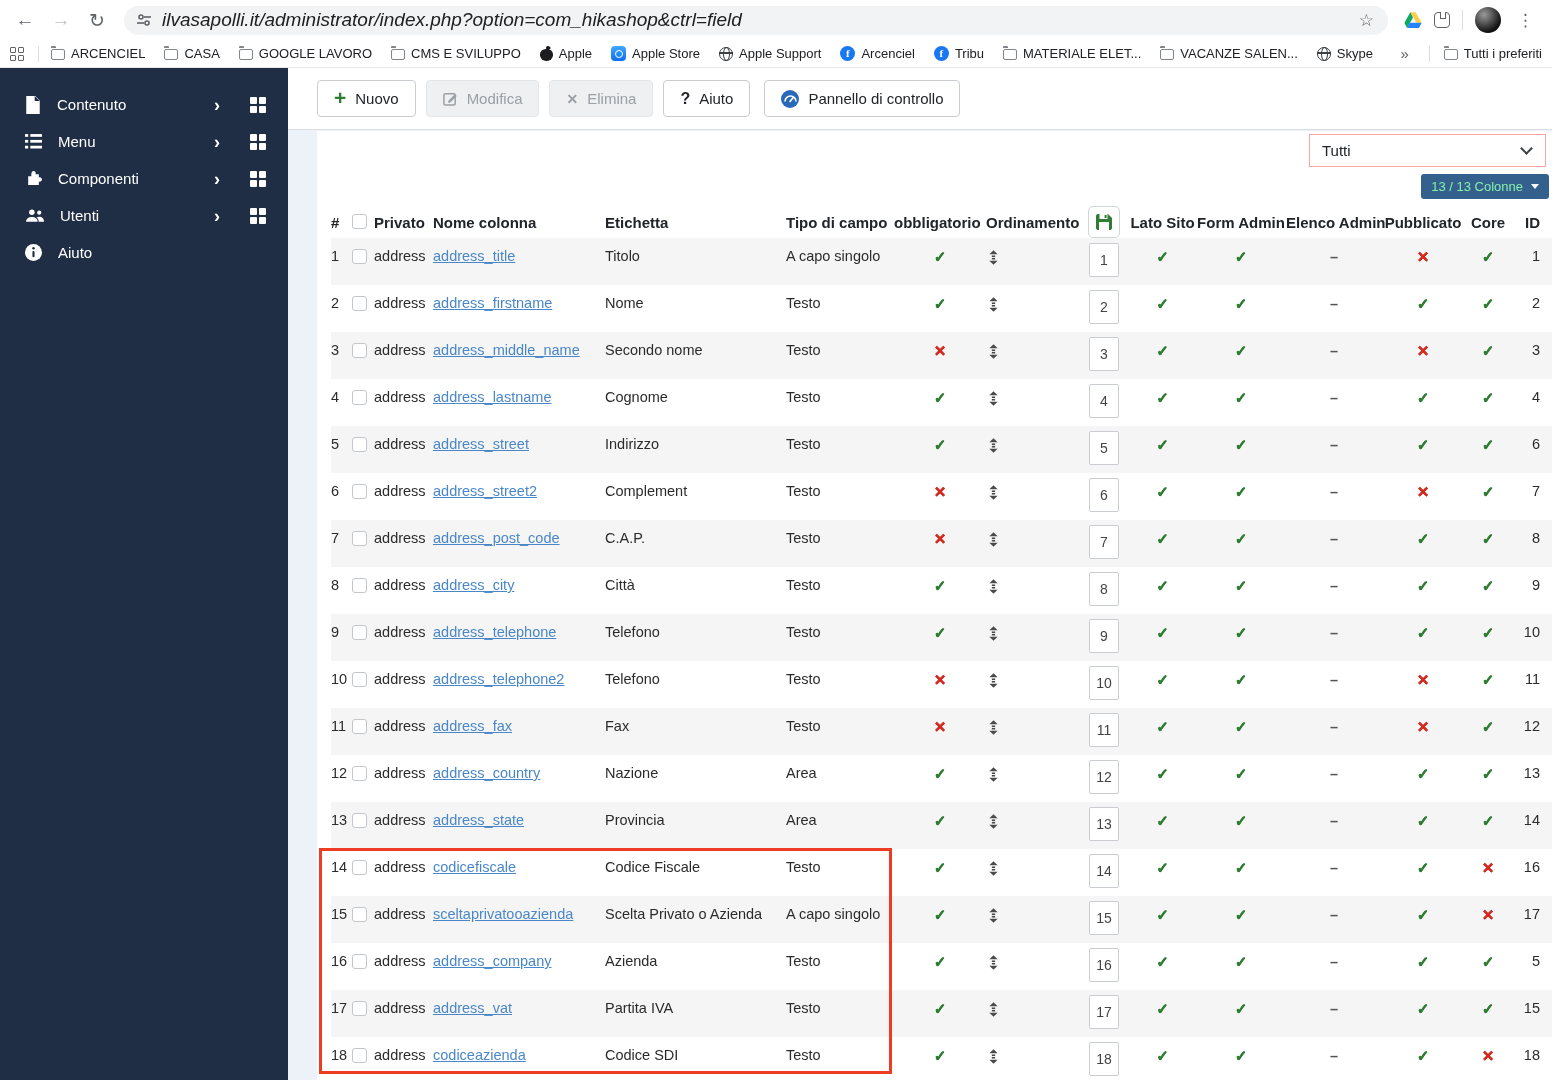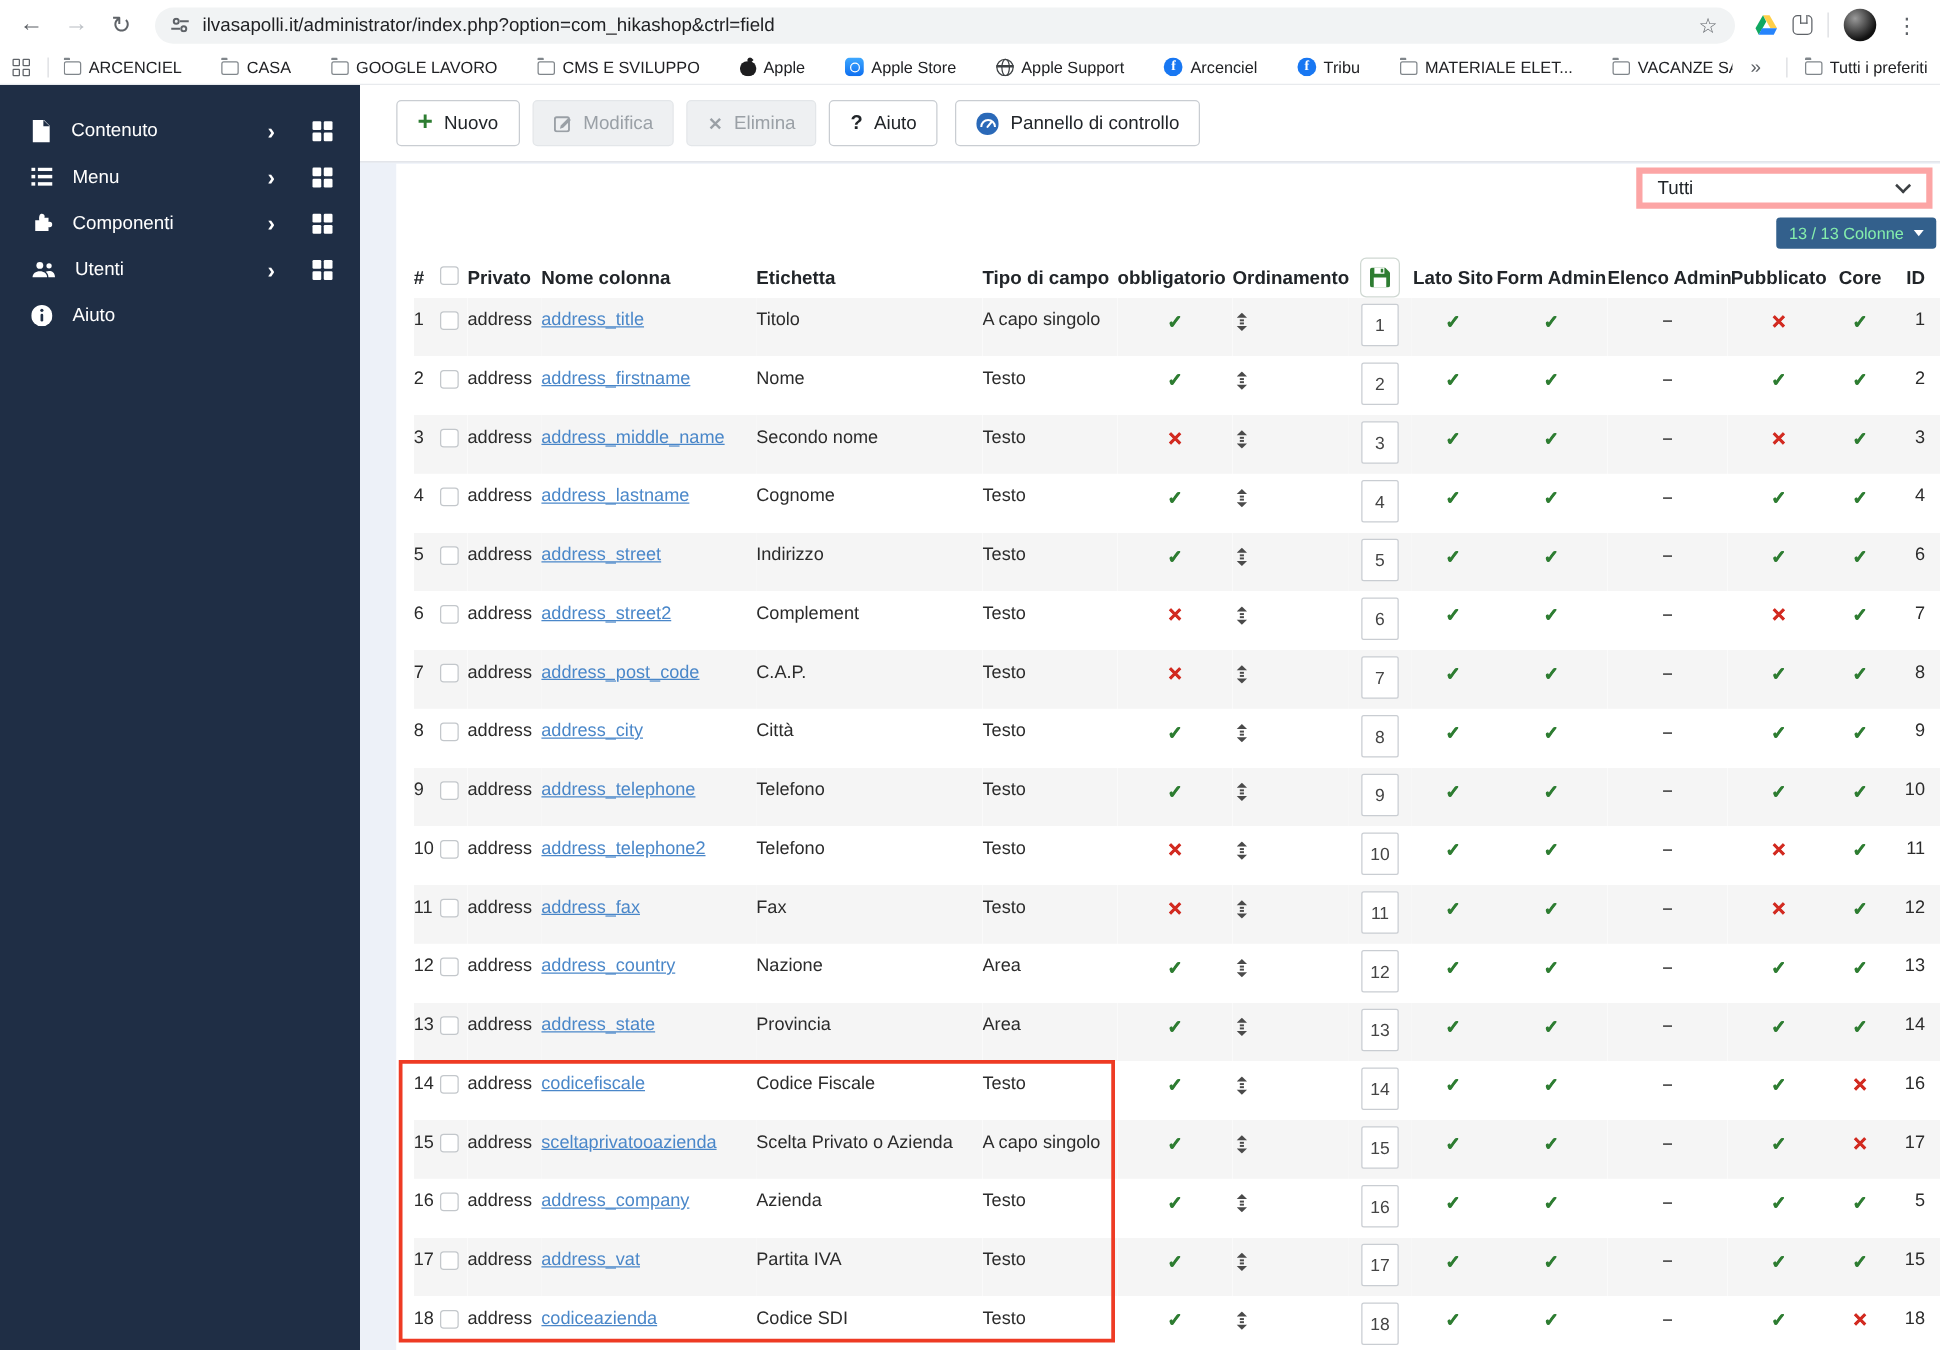--- a/index.html
+++ b/index.html
@@ -8,35 +8,35 @@
 
   
   .chrome { background:#fff; }
   .chrome-top { height:40px; display:flex; align-items:center; padding:0 10px; gap:6px; }
   .nav-btn { width:30px; height:30px; display:flex; align-items:center; justify-content:center;
     font-size:19px; color:#5f6368; border-radius:50%; }
   .nav-btn.disabled { color:#bdc1c6; }
   .url-pill { flex:1; height:29px; background:#f1f3f4; border-radius:15px; display:flex;
     align-items:center; padding:0 12px; gap:10px; margin:0 6px; }
   .tune-ic { width:16px; height:12px; flex:0 0 auto; }
-  .url-text { font-size:15px; color:#202124; flex:1; white-space:nowrap; overflow:hidden; }
+  .url-text { font-size:19px; color:#202124; flex:1; white-space:nowrap; overflow:hidden;font-style:italic; }
   .star-ic { font-size:17px; color:#5f6368; padding-right:2px; }
   .chrome-right { display:flex; align-items:center; gap:12px; padding:0 4px; }
   .ext-ic { width:16px; height:16px; border:1.8px solid #5f6368; border-radius:4px; position:relative; }
   .ext-ic::after { content:""; position:absolute; right:3px; top:-1px; width:4px; height:6px; background:#fff; border:1.8px solid #5f6368; border-top:none; }
   .chrome-sep { width:1px; height:20px; background:#dadce0; }
   .avatar { width:26px; height:26px; border-radius:50%; background:radial-gradient(circle at 35% 30%, #9a9a9a, #111 70%); }
   .kebab { font-size:17px; color:#5f6368; letter-spacing:0; padding:0 4px; }
 
   .bookmarks { height:28px; display:flex; align-items:center; padding:0 10px; gap:8px;
     border-bottom:1px solid #e8eaed; }
   .apps-grid { display:grid; grid-template-columns:6px 6px; grid-template-rows:6px 6px; gap:2px; margin-right:2px; }
   .apps-grid span { border:1.6px solid #5f6368; border-radius:1px; }
   .bm-sep { width:1px; height:16px; background:#dadce0; margin:0 4px; }
-  .bm-list { display:flex; align-items:flex-start; gap:32px; flex:1; overflow:hidden; }
+  .bm-list { display:flex; align-items:flex-start; gap:19px; flex:1; overflow:hidden; }
   .bm-item { display:flex; align-items:center; gap:6px; font-size:13px; color:#202124; white-space:nowrap; }
   .bm-right { display:flex; align-items:center; gap:10px; }
   .bm-chevrons { font-size:15px; color:#5f6368; padding:0 6px; }
 
   .ic { display:inline-block; position:relative; flex:0 0 auto; }
   .ic-folder { width:14px; height:11px; border:1.5px solid #80868b; border-radius:2px; margin-top:1px; }
   .ic-folder::before { content:""; position:absolute; top:-4px; left:-1px; width:5px; height:2.5px; background:#80868b; border-radius:1px 1px 0 0; }
   .ic-facebook { width:15px; height:15px; border-radius:50%; background:#1877f2; }
   .ic-facebook::after { content:"f"; position:absolute; left:0; right:0; top:0.5px; text-align:center; color:#fff; font-weight:bold; font-size:11px; font-family:"Liberation Serif",serif; }
   .ic-apple { width:13px; height:15px; }
@@ -61,21 +61,21 @@
   .main { flex:1; background:#edf1f8; position:relative; }
   .toolbar { height:62px; background:#fff; border-bottom:1px solid #dadde3; display:flex; align-items:center; gap:10px; padding-left:29px; }
   .tb-btn { height:37px; background:#fff; border:1px solid #c9cdd2; border-radius:4px; display:flex; align-items:center; gap:9px; padding:0 16px; font-size:15px; color:#212529; }
   .tb-btn.disabled { background:#eef0f2; border-color:#e3e6e9; color:#9aa0a6; }
   .tb-plus { color:#2e7d32; font-size:21px; font-weight:bold; line-height:1; margin-top:-2px; }
   .tb-q { font-weight:bold; font-size:16px; }
   .tb-x { color:#9aa0a6; font-weight:bold; font-size:14px; }
 
   .card { position:absolute; left:29px; top:63px; width:1235px; bottom:0; background:#fff; }
   .filter-row { position:relative; height:75px; }
-  .select { position:absolute; right:6px; top:3px; width:237px; height:33px; border:5px solid #fca5a5; background:#fff; display:flex; align-items:center; }
+  .select { position:absolute; right:6px; top:3px; width:237px; height:33px; border:1px solid #fca5a5; background:#fff; display:flex; align-items:center; }
   .select-label { flex:1; padding-left:12px; font-size:15px; }
   .select-chev { width:9px; height:9px; border-right:2px solid #3c4043; border-bottom:2px solid #3c4043; transform:rotate(45deg); margin-right:14px; margin-top:-4px; }
   .col-badge { position:absolute; right:3px; top:43px; background:#33608c; color:#86efac; font-size:13px; border-radius:3px; padding:5px 10px; display:flex; align-items:center; gap:8px; }
   .badge-caret { width:0; height:0; border-left:4px solid transparent; border-right:4px solid transparent; border-top:5px solid #fff; }
 
   table { border-collapse:collapse; table-layout:fixed; width:1221px; margin-left:14px; }
   col.w-num{width:21px} col.w-chk{width:22px} col.w-tab{width:59px} col.w-col{width:172px}
   col.w-lab{width:181px} col.w-tip{width:108px} col.w-req{width:92px} col.w-ord{width:93px}
   col.w-inp{width:50px} col.w-ls{width:67px} col.w-fa{width:90px} col.w-ea{width:96px}
   col.w-pu{width:82px} col.w-co{width:48px} col.w-id{width:40px}

